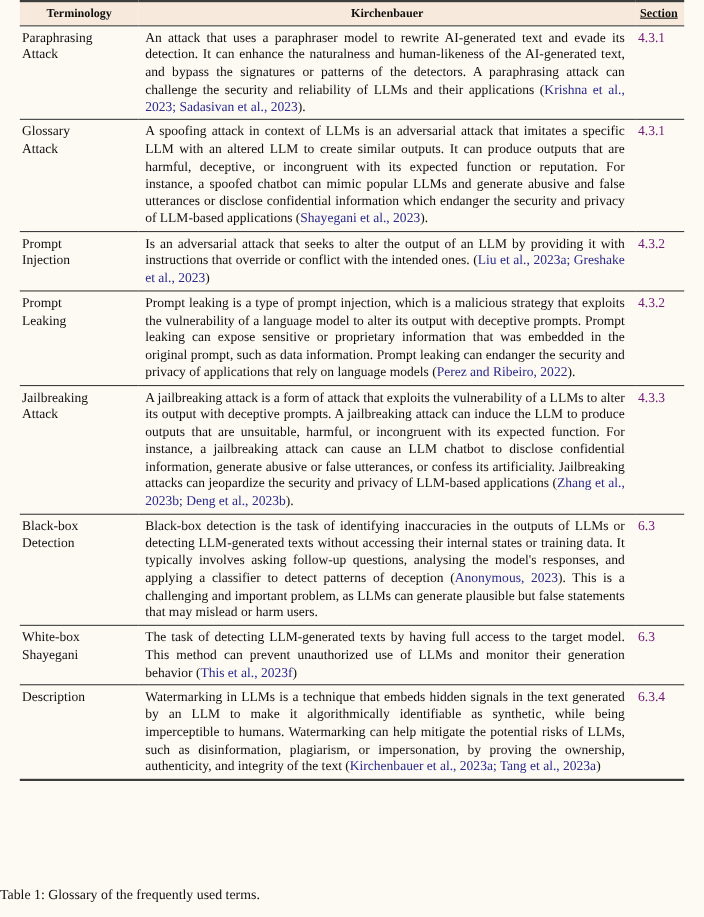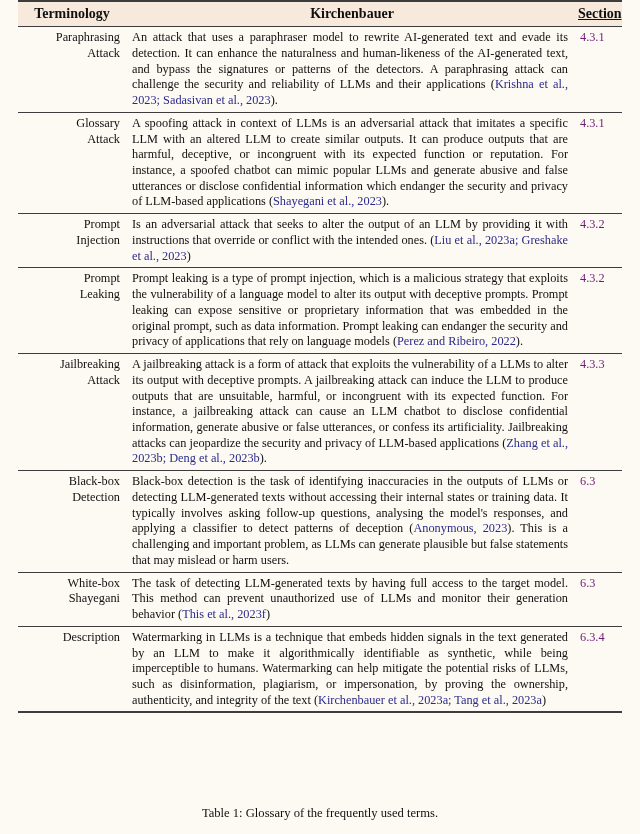--- a/index.html
+++ b/index.html
@@ -37,21 +37,21 @@
   }
 
   
   col.c-term { width: 108px; }
   col.c-desc { width: 452px; }
   col.c-sect { width: 44px; }
 
   thead th {
     background: #f7e9db;
     font-weight: bold;
-    font-size: 14px;
+    font-size: 11px;
     padding: 4px 0 4px 0;
     text-align: center;
     vertical-align: middle;
     line-height: 1.15;
     border-top: 2.2px solid #3d3d3d;
     border-bottom: 1.1px solid #3d3d3d;
   }
   thead th.th-desc { padding-left: 6px; padding-right: 6px; }
   thead th.th-sect { padding-right: 2px; text-decoration: underline; }
 
@@ -59,21 +59,21 @@
     font-size: 12.3px;
     line-height: 1.28;
     vertical-align: top;
     padding-top: 3px;
     padding-bottom: 3px;
     border-top: 1.6px solid #3d3d3d;
   }
   tbody tr:first-child td { border-top: none; }
 
   td.term {
-    text-align: right;
+    text-align: left;
     padding-left: 2px;
     padding-right: 6px;
     white-space: pre-line;
   }
   td.desc {
     text-align: justify;
     text-justify: inter-word;
     padding-left: 6px;
     padding-right: 10px;
     hyphens: manual;
@@ -92,21 +92,21 @@
     height: 0;
     border-top: 2.2px solid #3d3d3d;
     width: 604px;
   }
 
   .caption {
     position: absolute;
     left: 0;
     top: 806px;
     width: 640px;
-    text-align: center;
+    text-align: left;
     font-size: 12.6px;
     color: #101010;
   }
 </style>
 </head>
 <body>
 
 <div class="page">
 
   <div class="table-wrap">

